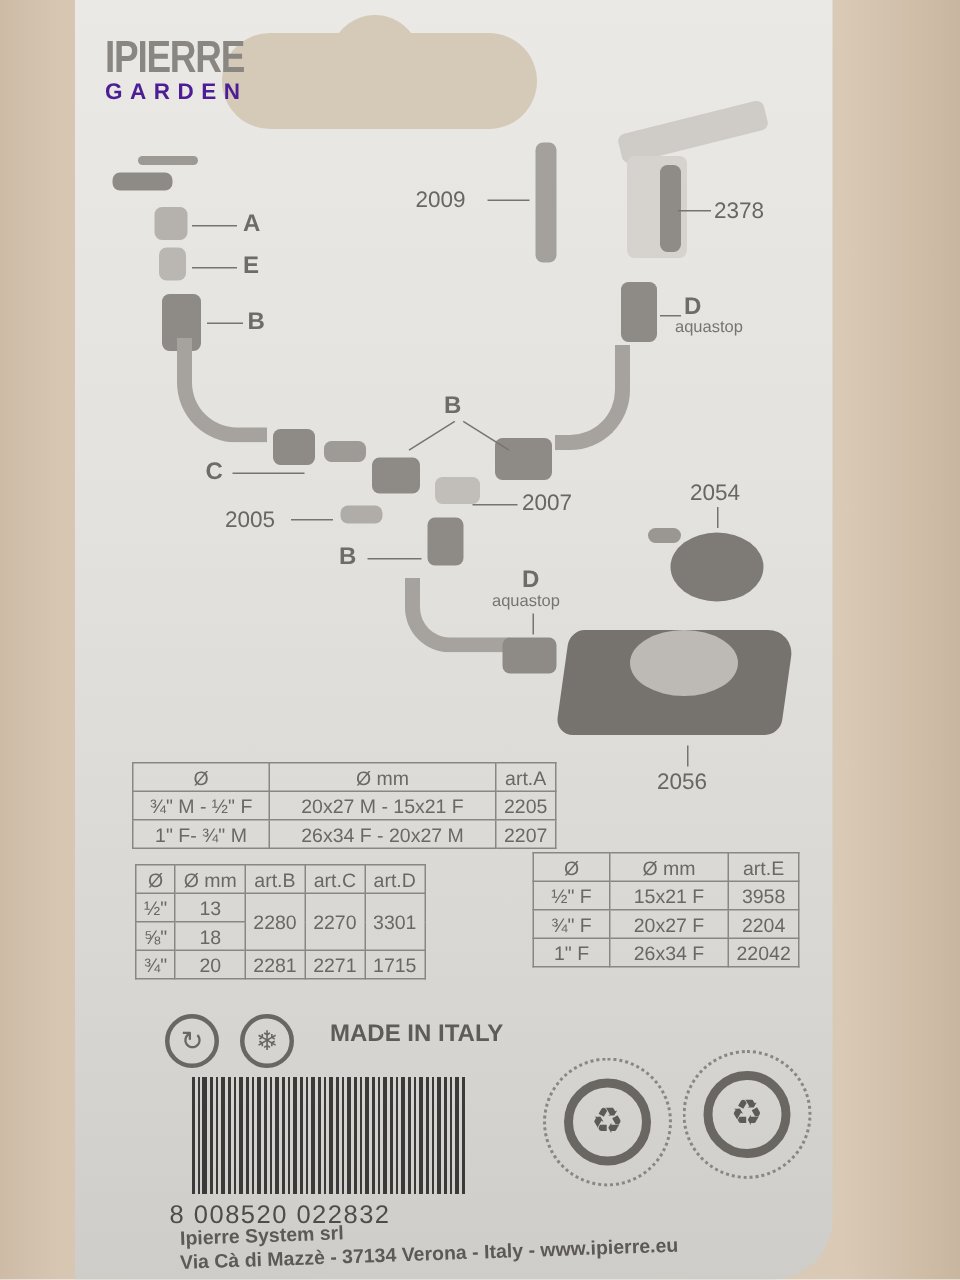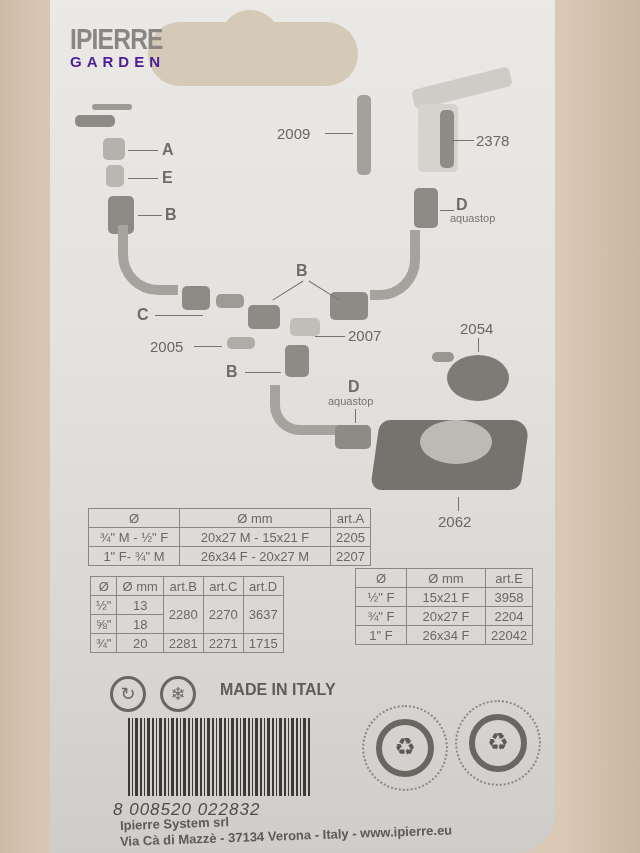--- a/index.html
+++ b/index.html
@@ -22,21 +22,21 @@
   .vline{position:absolute;width:1.3px;background:#77746f;}
   .part{position:absolute;background:#8e8b87;border-radius:5px;}
   .pipe{position:absolute;border:10px solid #a6a39f;border-radius:40px;}
   table{position:absolute;border-collapse:collapse;font-size:13px;color:#6b6864;}
   td{border:1.5px solid #8a8782;padding:1px 5px;text-align:center;white-space:nowrap;height:16px;}
   .madein{position:absolute;left:220px;top:681px;font-weight:bold;font-size:16px;color:#5f5c58;}
   .ico{position:absolute;width:36px;height:36px;border-radius:50%;border:3px solid #6a6763;box-sizing:border-box;
     display:flex;align-items:center;justify-content:center;color:#6a6763;font-size:18px;}
   .barcode{position:absolute;left:128px;top:718px;width:182px;height:78px;
     background:repeating-linear-gradient(90deg,#3c3a38 0 2px,transparent 2px 4px,#3c3a38 4px 5px,transparent 5px 7px,#3c3a38 7px 10px,transparent 10px 12px);}
-  .ean{position:absolute;left:113px;top:800px;font-size:17px;color:#4e4c49;letter-spacing:1px;font-style:italic;}
+  .ean{position:absolute;left:113px;top:800px;font-size:17px;color:#4e4c49;letter-spacing:1px;}
   .addr{position:absolute;left:120px;font-size:13px;font-weight:bold;color:#5d5a56;transform:rotate(-2deg);transform-origin:left;}
   .seal{position:absolute;width:86px;height:86px;border-radius:50%;border:2px dotted #8a8782;box-sizing:border-box;}
   .seal:after{content:"";position:absolute;left:12px;top:12px;width:58px;height:58px;border-radius:50%;border:6px solid #6a6763;box-sizing:border-box;}
   .seal span{position:absolute;left:0;right:0;top:26px;text-align:center;font-size:24px;color:#5e5b57;z-index:1;}
 </style>
 </head>
 <body>
 
 <div class="card"></div>
 <div class="hang"></div>
@@ -97,21 +97,21 @@
 <div class="lbl" style="left:456px;top:196px;">D</div>
 <div class="small" style="left:450px;top:212px;">aquastop</div>
 
 <div class="num" style="left:460px;top:320px;">2054</div>
 <div class="vline" style="left:478px;top:338px;height:14px;"></div>
 <div class="part" style="left:447px;top:355px;width:62px;height:46px;border-radius:50%;background:#7e7b77;"></div>
 <div class="part" style="left:432px;top:352px;width:22px;height:10px;background:#9a9793;"></div>
 <div class="part" style="left:375px;top:420px;width:150px;height:70px;background:#76736f;border-radius:10px 18px 10px 12px;transform:skewX(-8deg);"></div>
 <div class="part" style="left:420px;top:420px;width:72px;height:44px;border-radius:50%;background:#bdbab5;"></div>
 <div class="vline" style="left:458px;top:497px;height:14px;"></div>
-<div class="num" style="left:438px;top:513px;">2062</div>
+<div class="num" style="left:438px;top:513px;">2056</div>
 
 <table style="left:88px;top:508px;">
   <tbody>
       <tr>
     <td style="width:80px">Ø</td>
     <td style="width:140px">Ø mm</td>
     <td>art.A</td>
   </tr>
   <tr>
     <td>¾" M - ½" F</td>
@@ -133,21 +133,21 @@
     <td>Ø mm</td>
     <td>art.B</td>
     <td>art.C</td>
     <td>art.D</td>
   </tr>
   <tr>
     <td>½"</td>
     <td>13</td>
     <td rowspan="2">2280</td>
     <td rowspan="2">2270</td>
-    <td rowspan="2">3637</td>
+    <td rowspan="2">3301</td>
   </tr>
   <tr>
     <td>⅝"</td>
     <td>18</td>
   </tr>
   <tr>
     <td>¾"</td>
     <td>20</td>
     <td>2281</td>
     <td>2271</td>

